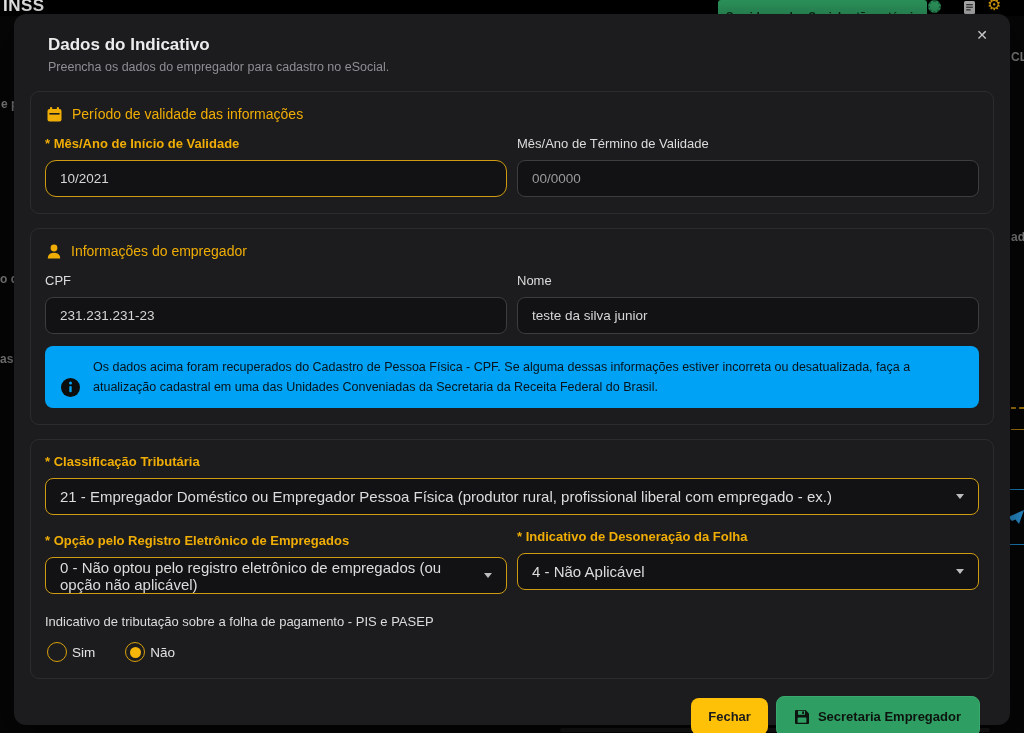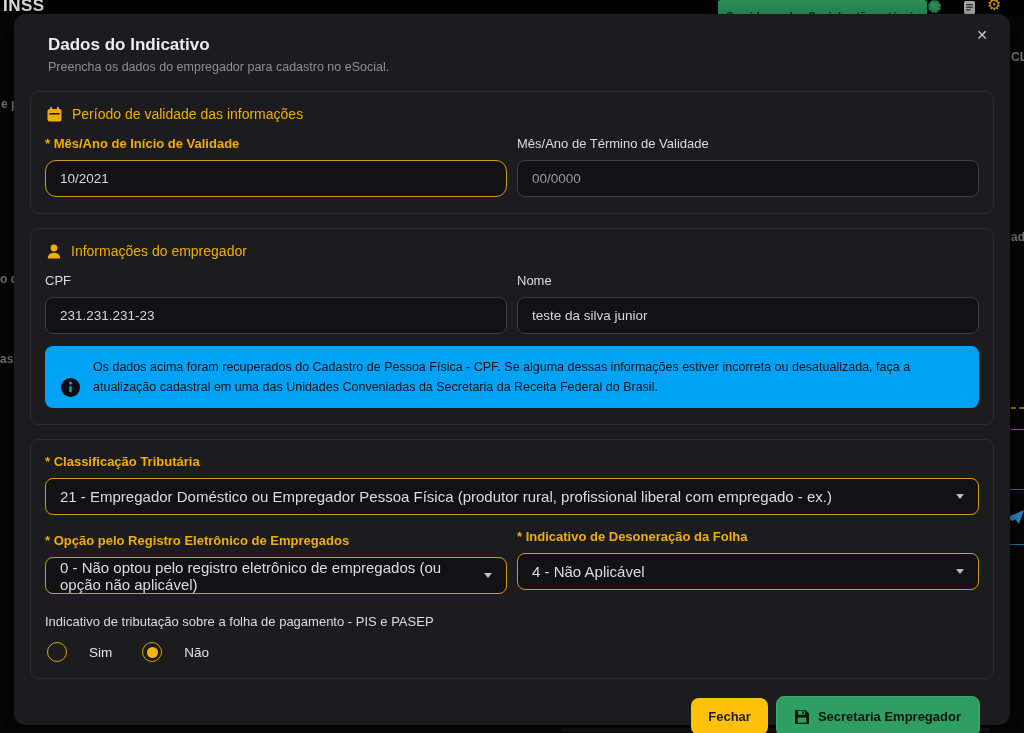--- a/index.html
+++ b/index.html
@@ -78,21 +78,21 @@
   .caret { width:0; height:0; border-left:4px solid transparent;
     border-right:4px solid transparent; border-top:5px solid #bdbdbd; margin-left:10px; flex:none; }
 
   .alert-info {
     margin-top:12px; background:#00a2f5; border-radius:8px; color:#06131c;
     padding:11px 16px; display:flex; gap:13px; align-items:flex-end;
   }
   .alert-info .txt { font-size:12.5px; line-height:1.6; font-weight:500; }
 
   .radio-row { display:flex; align-items:center; gap:30px; margin-top:13px; padding-left:2px; }
-  .radio { display:flex; align-items:center; gap:22px; cursor:pointer; }
+  .radio { display:flex; align-items:center; gap:5px; cursor:pointer; }
   .radio .circle { width:20px; height:20px; border-radius:50%; border:1.5px solid #d9a00b;
     background:transparent; display:flex; align-items:center; justify-content:center; }
   .radio.checked .circle::after { content:""; width:11px; height:11px; border-radius:50%; background:#f5b50a; }
   .radio .rlbl { font-size:13.5px; color:#e2e2e2; }
 
   .modal-footer { display:flex; justify-content:flex-end; align-items:center; gap:8px; margin:17px 30px 0 0; }
   .btn { border:none; border-radius:8px; font-family:"Liberation Sans", sans-serif;
     font-size:13px; font-weight:700; cursor:pointer; display:flex; align-items:center; gap:9px; }
   .btn-amber { background:#ffc107; color:#1c1c1c; height:37px; padding:0 17px; }
   .btn-green { background:#2f9e62; color:#0d130f; height:41px; padding:0 18px; border:1px solid #38aa6d; }

